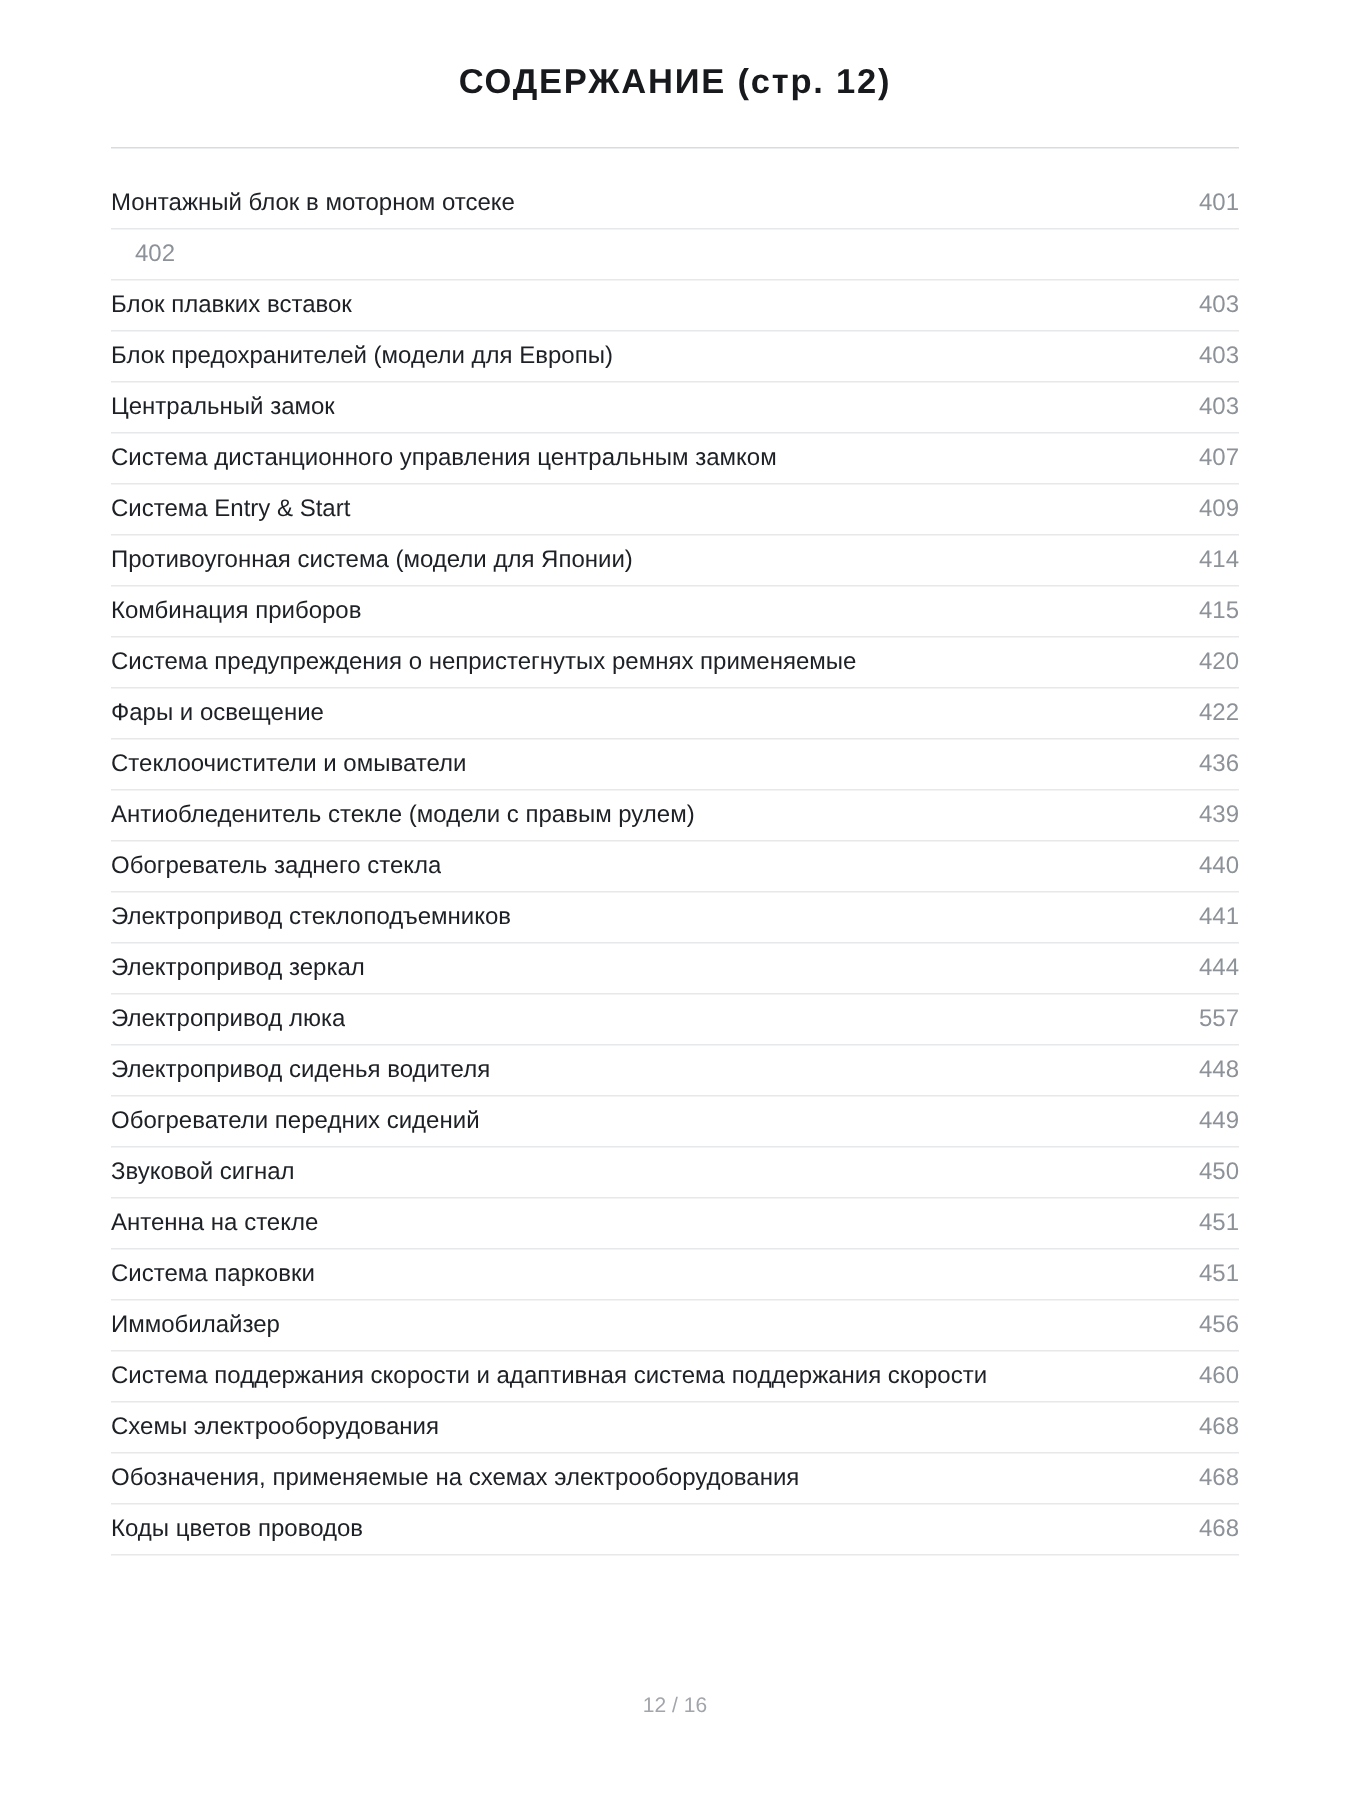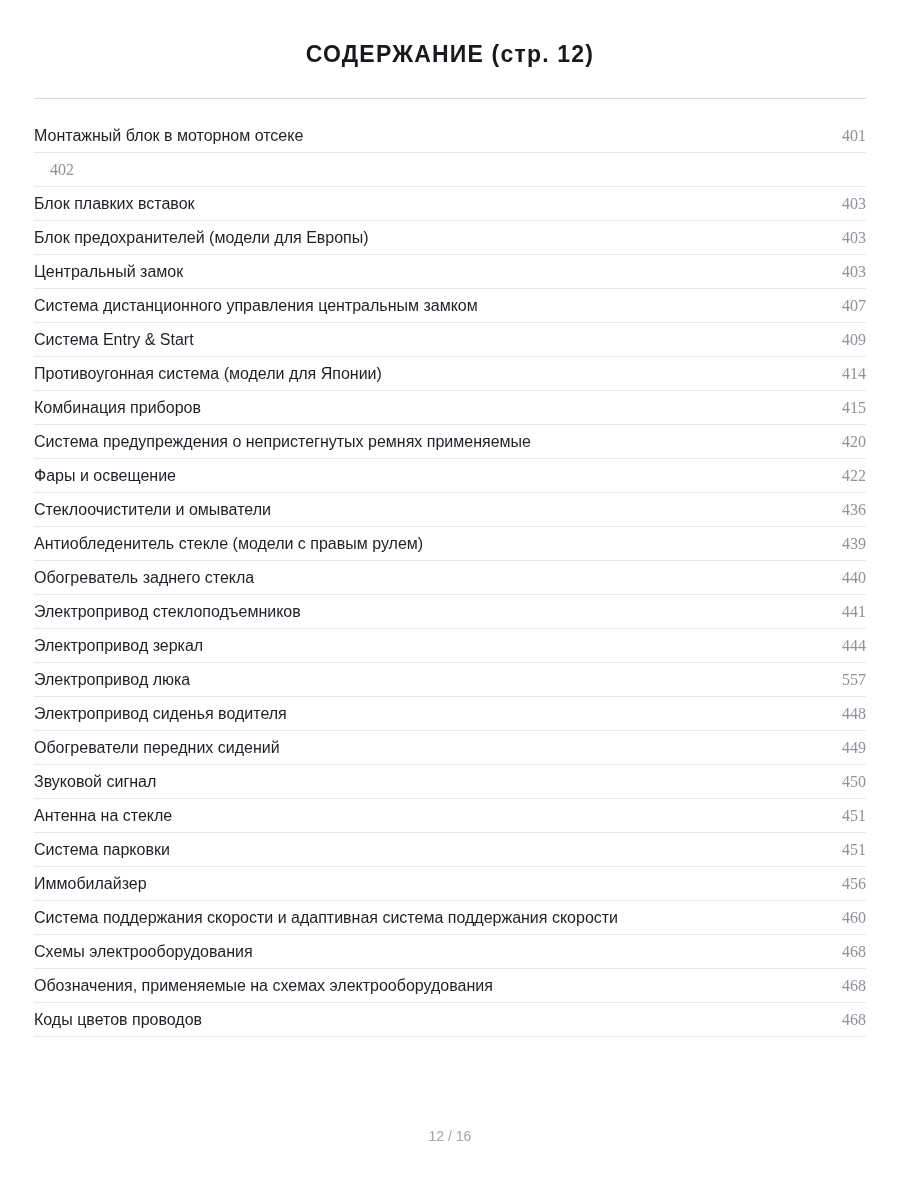--- a/index.html
+++ b/index.html
@@ -6,21 +6,21 @@
   html, body { width: 900px; height: 1200px; }
   body {
     background: #ffffff;
     font-family: "Liberation Sans", sans-serif;
     color: #1d2025;
   }
   .page {
     position: relative;
     width: 900px;
     height: 1200px;
-    padding: 0 34px;
+    padding: 0 74px;
     overflow: hidden;
   }
   .title {
     padding-top: 41px;
     text-align: center;
     font-size: 23px;
     font-weight: 700;
     letter-spacing: 1.2px;
     color: #17191d;
   }
@@ -43,21 +43,20 @@
   .toc-label {
     color: #1d2025;
     white-space: nowrap;
     overflow: hidden;
     text-align: right;
   }
   .toc-page {
     color: #8d9298;
     padding-left: 16px;
     flex-shrink: 0;
-    font-family: Liberation Serif, serif;
   }
   .footer {
     position: absolute;
     left: 0;
     bottom: 56px;
     width: 100%;
     text-align: center;
     font-size: 14px;
     color: #a2a6ab;
   }

